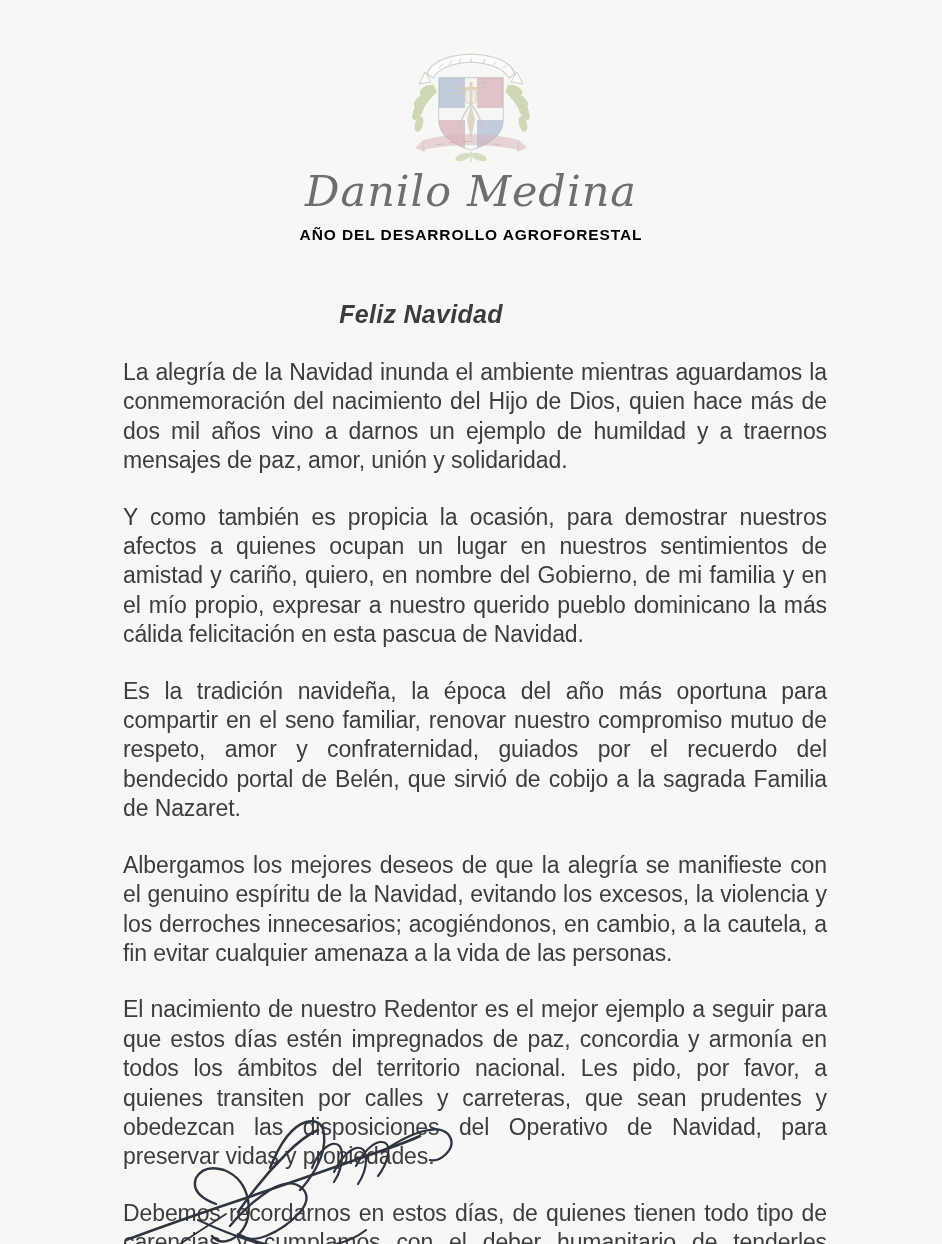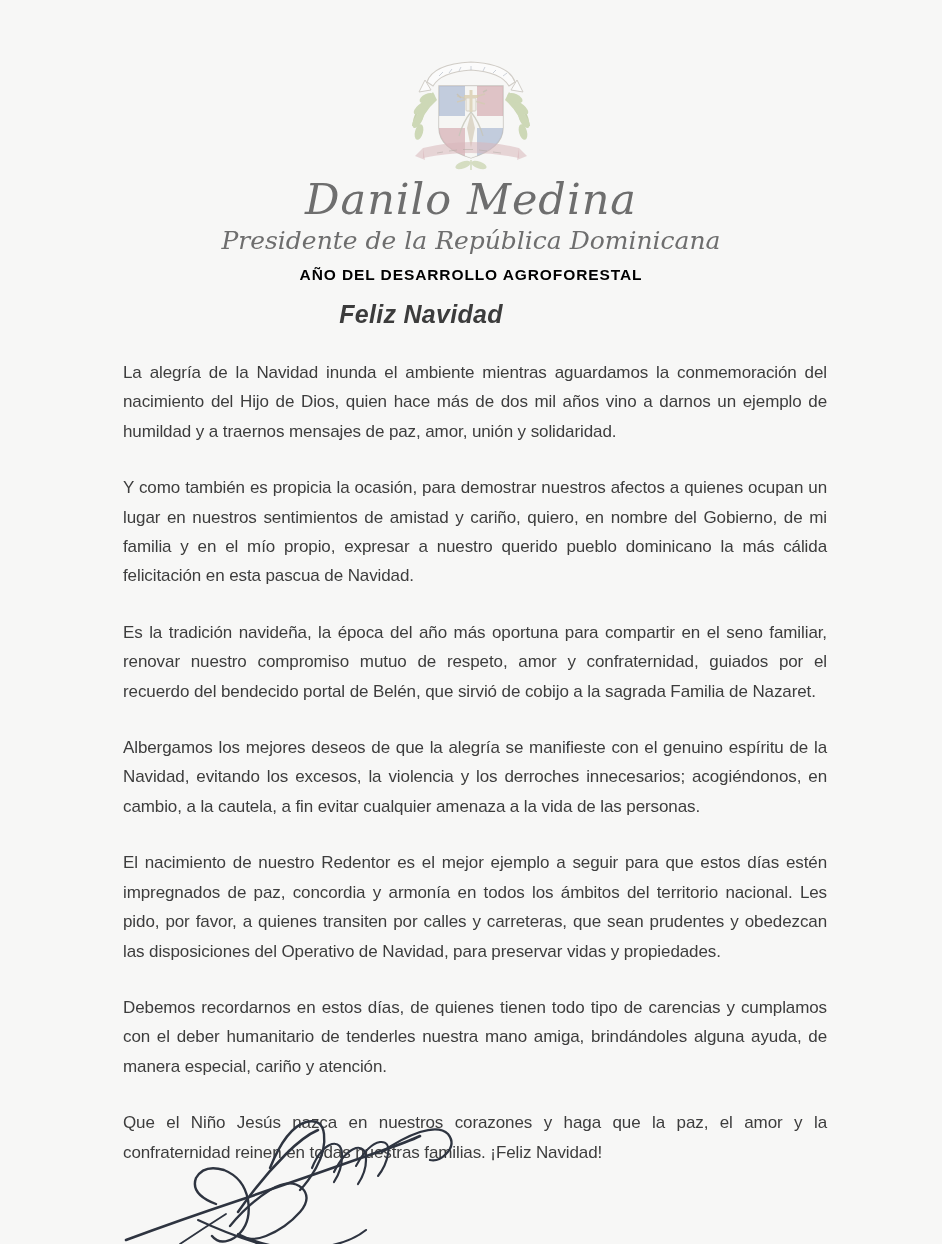--- a/index.html
+++ b/index.html
@@ -16,21 +16,21 @@
     height: 1244px;
     background: #f7f7f6;
     overflow: hidden;
     box-sizing: border-box;
   }
 
   
   .letterhead {
     position: absolute;
     left: 0;
-    top: 8px;
+    top: 0;
     width: 942px;
     text-align: center;
   }
   .crest-wrap {
     margin-top: 44px;
     height: 122px;
     line-height: 0;
   }
   .crest {
     display: inline-block;
@@ -78,21 +78,21 @@
     letter-spacing: 0.3px;
   }
   .letter-body {
     position: absolute;
     left: 123px;
     top: 358px;
     width: 704px;
   }
   .letter-body p {
     margin: 0 0 27px 0;
-    font-size: 17px;
+    font-size: 23px;
     line-height: 29.4px;
     color: #3d3d3d;
     text-align: justify;
     text-justify: inter-word;
     letter-spacing: -0.1px;
   }
   .letter-body p:last-child {
     margin-bottom: 0;
   }
 
@@ -181,23 +181,20 @@
           <ellipse cx="82" cy="113" rx="8" ry="3.5" transform="rotate(20 82 113)"></ellipse>
           <path d="M74 108 L74 118" stroke="#9ab06c" stroke-width="1.4"></path>
         </g>
       </svg>
     </div>
 
     <div class="president-name">
       <span>Danilo Medina</span>
     </div>
 
-    <div class="president-title">
-      <span>Presidente de la República Dominicana</span>
-    </div>
 
     <div class="year-slogan">AÑO DEL DESARROLLO AGROFORESTAL</div>
   </div>
 
   <div class="doc-title">Feliz Navidad</div>
 
   <div class="letter-body">
     <p>La alegría de la Navidad inunda el ambiente mientras aguardamos la conmemoración del nacimiento del Hijo de Dios, quien hace más de dos mil años vino a darnos un ejemplo de humildad y a traernos mensajes de paz, amor, unión y solidaridad.</p>
     <p>Y como también es propicia la ocasión, para demostrar nuestros afectos a quienes ocupan un lugar en nuestros sentimientos de amistad y cariño, quiero, en nombre del Gobierno, de mi familia y en el mío propio, expresar a nuestro querido pueblo dominicano la más cálida felicitación en esta pascua de Navidad.</p>
     <p>Es la tradición navideña, la época del año más oportuna para compartir en el seno familiar, renovar nuestro compromiso mutuo de respeto, amor y confraternidad, guiados por el recuerdo del bendecido portal de Belén, que sirvió de cobijo a la sagrada Familia de Nazaret.</p>

